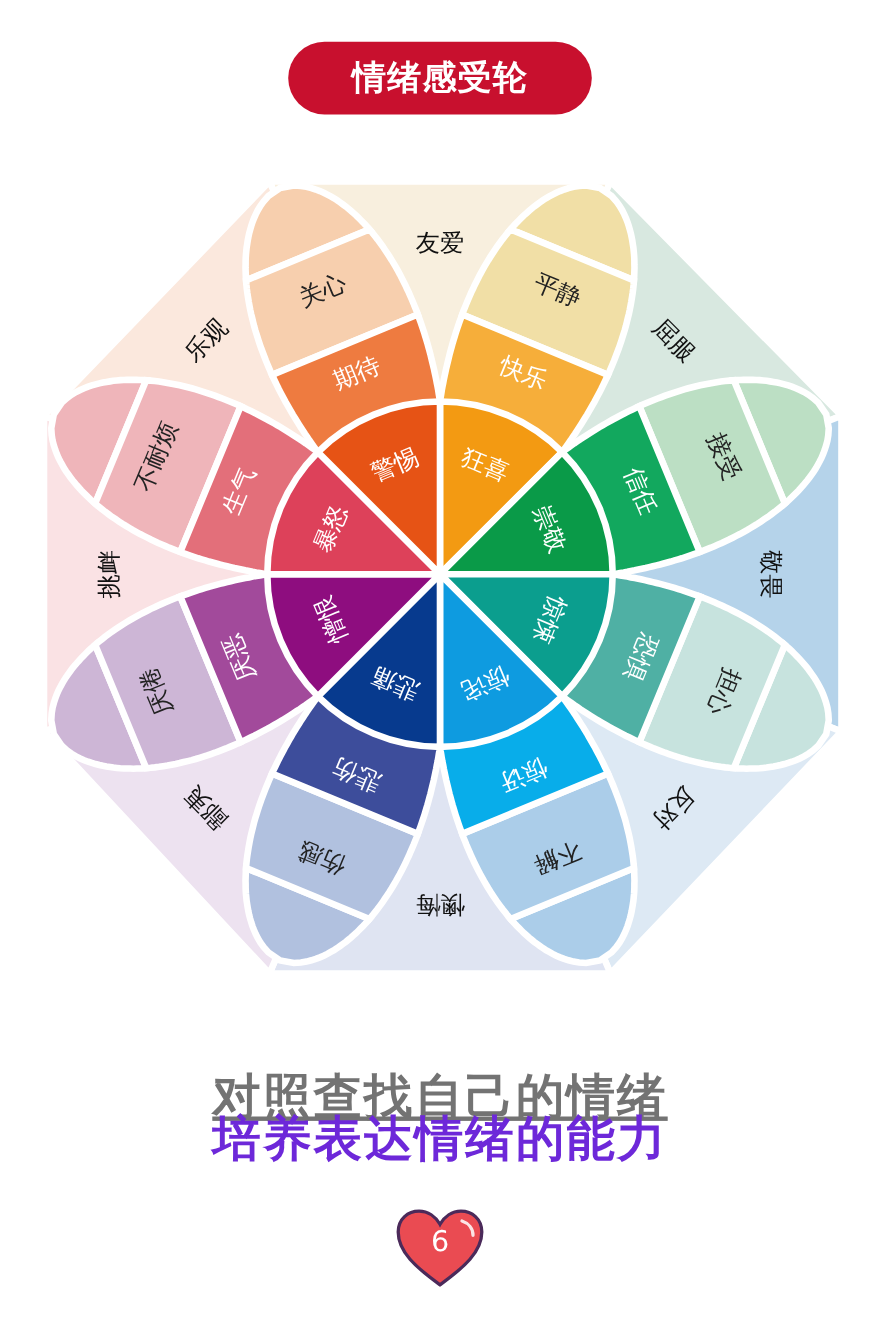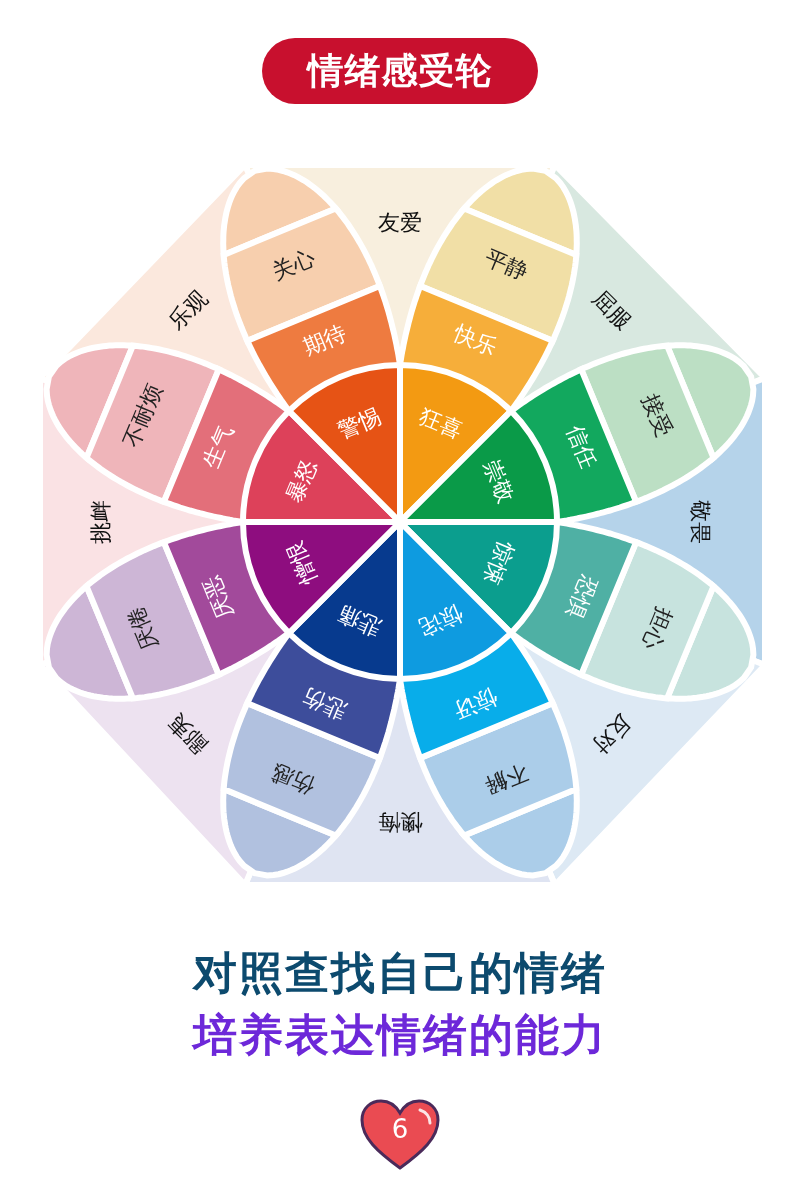--- a/index.html
+++ b/index.html
@@ -1,24 +1,24 @@
 <!DOCTYPE html>
 <html><head>
 <meta charset="utf-8">
 <style>
   html, body { margin:0; padding:0; background:#ffffff; }
   body { width:800px; height:1198px; position:relative; overflow:hidden;
          font-family: "DejaVu Sans", "Liberation Sans", sans-serif; }
   .title-pill { position:absolute; left:262px; top:38px; width:276px; height:66px;
-      background:#c8102e; border-radius:33px; color:#fff; font-size:36px; font-weight:bold;
+      background:#c8102e; border-radius:33px; color:#fff; font-size:31px; font-weight:bold;
       display:flex; align-items:center; justify-content:center; letter-spacing:1px; }
   .wheel { position:absolute; left:0; top:0; }
   .caption { position:absolute; left:0; width:800px; text-align:center; font-weight:bold;
       font-size:44px; letter-spacing:2px; }
-  .caption-1 { top:944px; color:#0c4a6e; }
+  .caption-1 { top:968px; color:#737373;text-decoration:underline; }
   .caption-2 { top:1006px; color:#6d28d9; }
   .heart { position:absolute; left:358px; top:1098px; width:84px; height:74px; }
   .heart-num { position:absolute; left:358px; top:1114px; width:84px; text-align:center;
       color:#fff; font-size:26px; }
   svg text { font-family: "DejaVu Sans", "Liberation Sans", sans-serif; }
 </style>
 </head>
 <body>
 
 <div class="title-pill">

